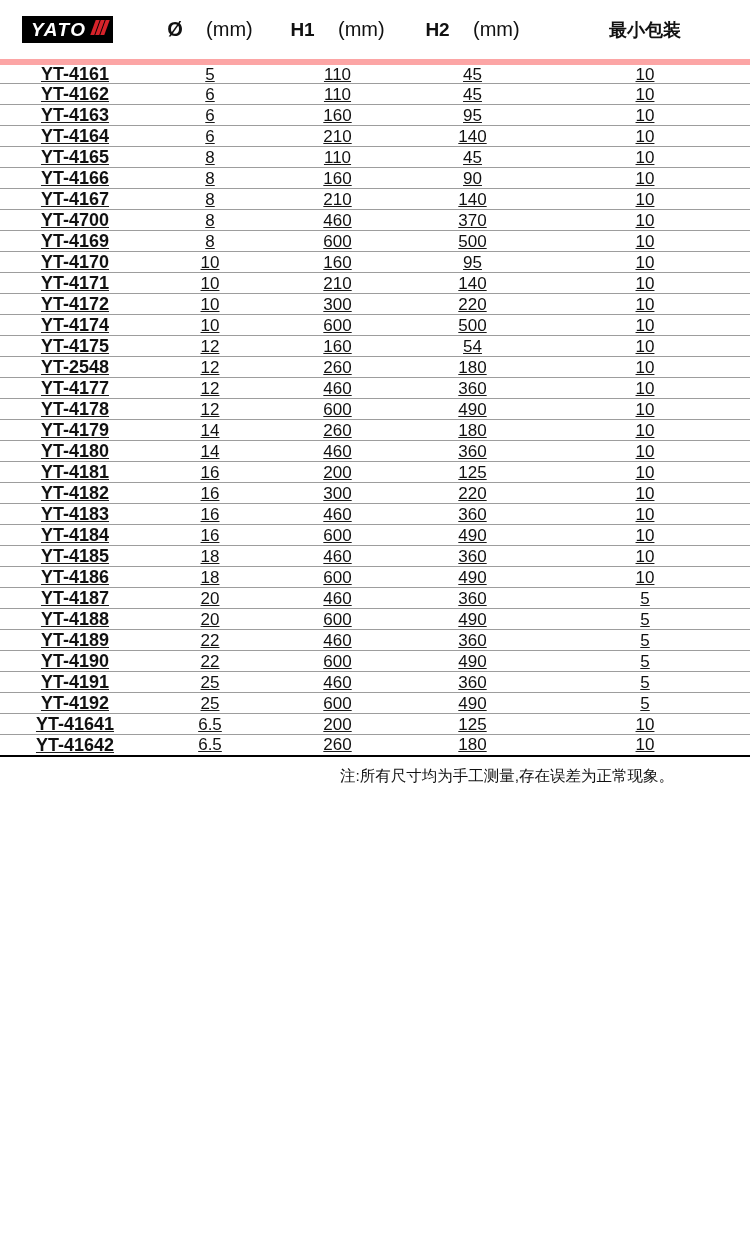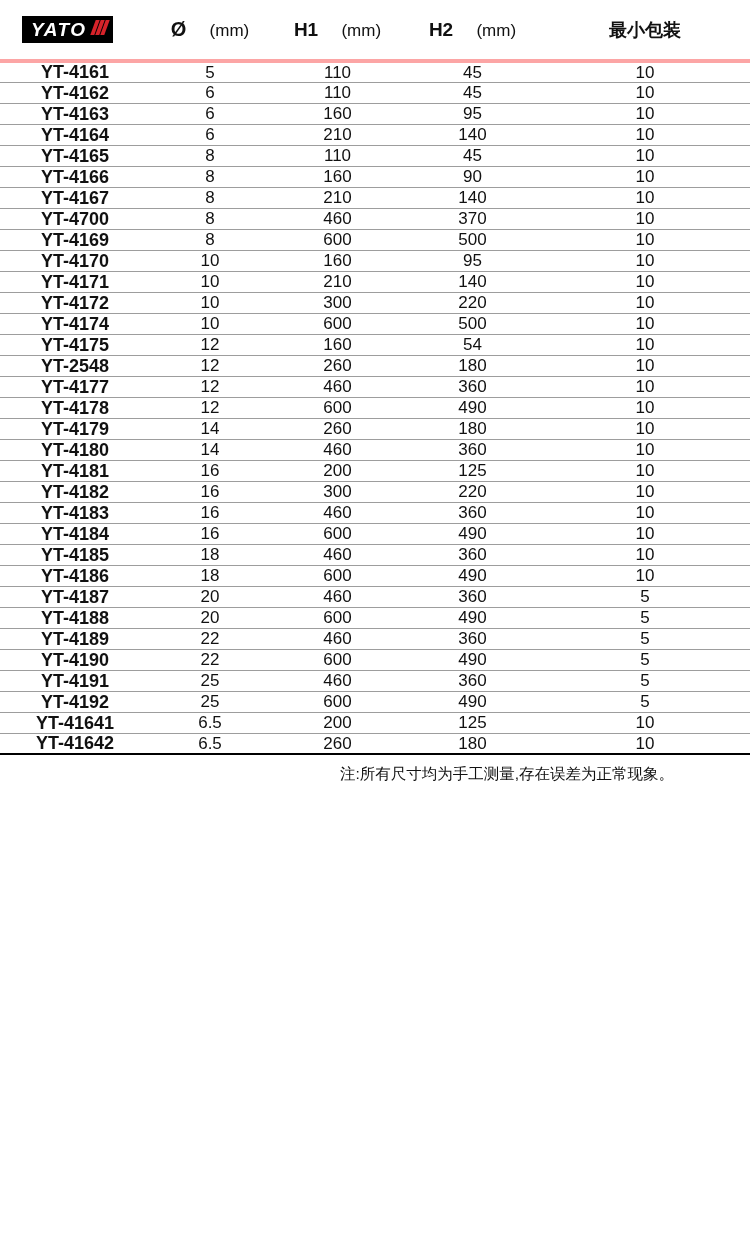--- a/index.html
+++ b/index.html
@@ -30,21 +30,21 @@
   table.spec col.c-model { width: 150px; }
   table.spec col.c-dia   { width: 120px; }
   table.spec col.c-h1    { width: 135px; }
   table.spec col.c-h2    { width: 135px; }
   table.spec col.c-pack  { width: 210px; }
 
   thead tr.head-row {
     height: 56px;
   }
   thead th {
-    border-bottom: 4px solid #fca5a5;
+    border-bottom: 6px solid #fca5a5;
     vertical-align: middle;
     padding: 16px;
   }
   .brand-cell {
     text-align: left;
     padding-left: 22px;
   }
   .logo {
     display: inline-block;
     position: relative;
@@ -80,34 +80,35 @@
   .logo .slash i.s3 { left: 11px; }
 
   th.hcell {
     text-align: center;
     font-weight: 700;
     font-size: 19px;
     color: #111;
   }
   th.hcell .unit {
     font-weight: 400;
-    font-size: 17px;
+    font-size: 20px;
     margin-left: 18px;
   }
   th.hcell .dia {
     font-weight: 700;
     font-size: 20px;
   }
   th.hcell.pack {
     font-size: 18px;
     font-weight: 700;
   }
 
   tbody tr {
     height: 21px;
+    text-decoration: underline;
   }
   tbody td {
     border-bottom: 1px solid #9d9d9d;
     padding: 0;
     text-align: center;
     font-size: 17px;
     color: #111;
     line-height: 1;
   }
   tbody td.model {

